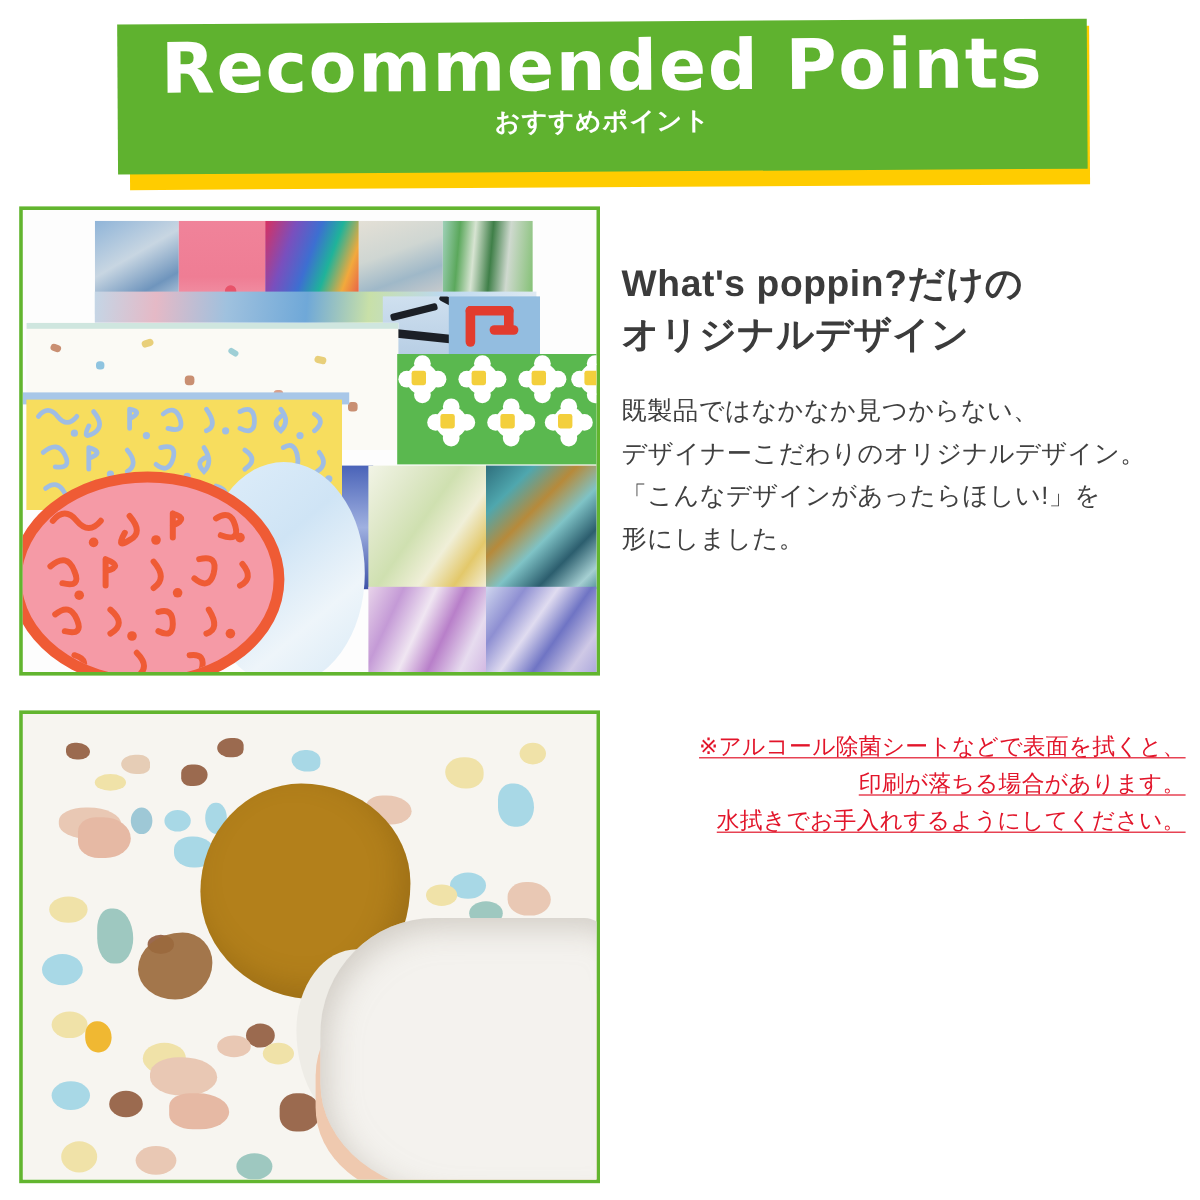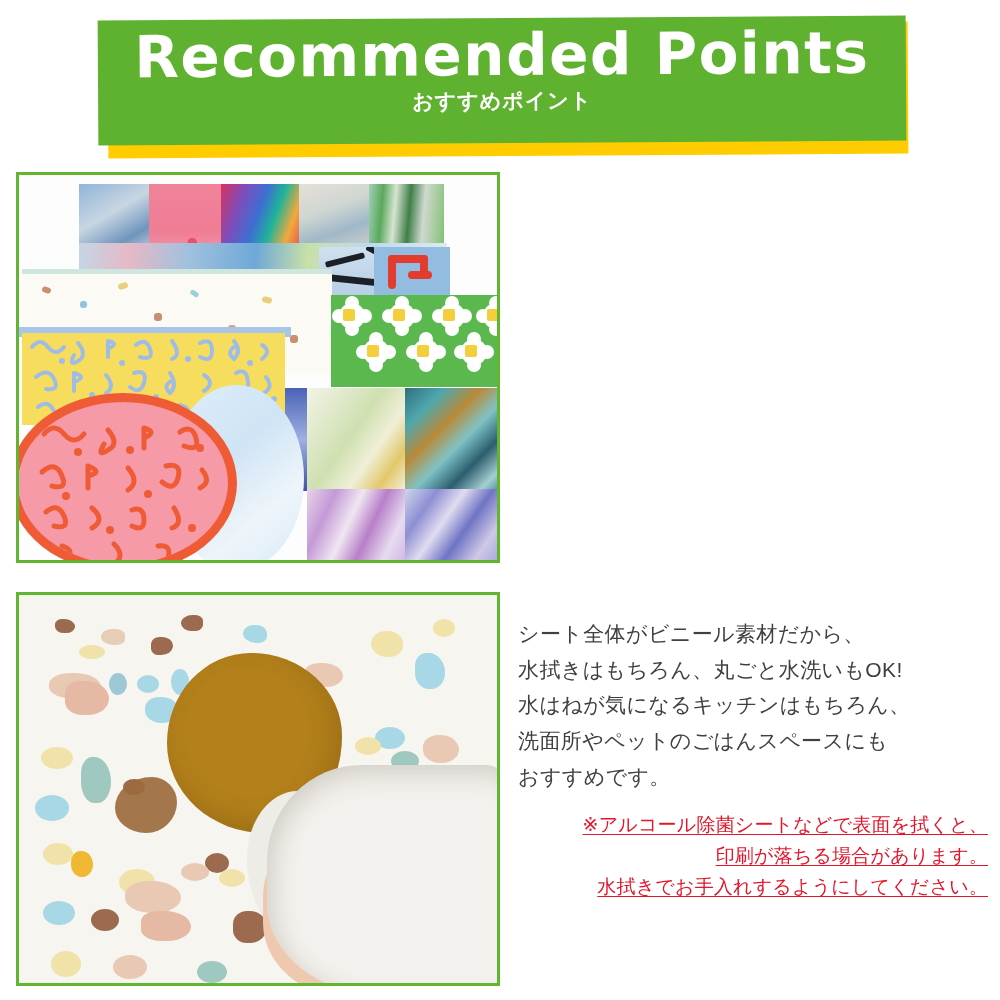--- a/index.html
+++ b/index.html
@@ -332,20 +332,28 @@
             <circle cx="126" cy="86" r="4"></circle>
               <circle cx="88" cy="122" r="4"></circle>
             <circle cx="170" cy="120" r="4"></circle>
               <circle cx="60" cy="158" r="4"></circle>
           </g>
         </svg>
       </div>
     </div>
   </div>
 
+  <div class="text-col">
+    <h2 class="feature-heading">What's poppin?だけの
+オリジナルデザイン</h2>
+    <p class="feature-body">既製品ではなかなか見つからない、
+デザイナーこだわりのオリジナルデザイン。
+「こんなデザインがあったらほしい!」を
+形にしました。</p>
+  </div>
 </div>
 
 <div class="feature-row" id="feature-2">
 
   <div class="photo-frame">
     <div class="photo-canvas">
       <div class="p2-bg"></div>
 
       <span class="chip" style="left:36px;top:24px;width:20px;height:14px;background:#9b6a4f;border-radius:40% 60% 50% 50%;"></span>
       <span class="chip" style="left:82px;top:34px;width:24px;height:16px;background:#e6cdb6;border-radius:55% 45% 40% 60%;"></span>
@@ -396,22 +404,17 @@
         <i class="finger" style="left:108px;top:14px;width:96px;height:34px;transform:rotate(-6deg);"></i>
         <i class="finger" style="left:118px;top:52px;width:104px;height:34px;transform:rotate(-2deg);"></i>
         <i class="finger" style="left:112px;top:90px;width:100px;height:34px;transform:rotate(3deg);"></i>
         <i class="finger" style="left:96px;top:126px;width:92px;height:34px;transform:rotate(8deg);"></i>
       </div>
       <div class="towel"></div>
     </div>
   </div>
 
   <div class="text-col">
-    <p class="feature-body">シート全体がビニール素材だから、
-水拭きはもちろん、丸ごと水洗いもOK!
-水はねが気になるキッチンはもちろん、
-洗面所やペットのごはんスペースにも
-おすすめです。</p>
     <p class="feature-note">※アルコール除菌シートなどで表面を拭くと、
 印刷が落ちる場合があります。
 水拭きでお手入れするようにしてください。</p>
   </div>
 </div>
 
 </body></html>

